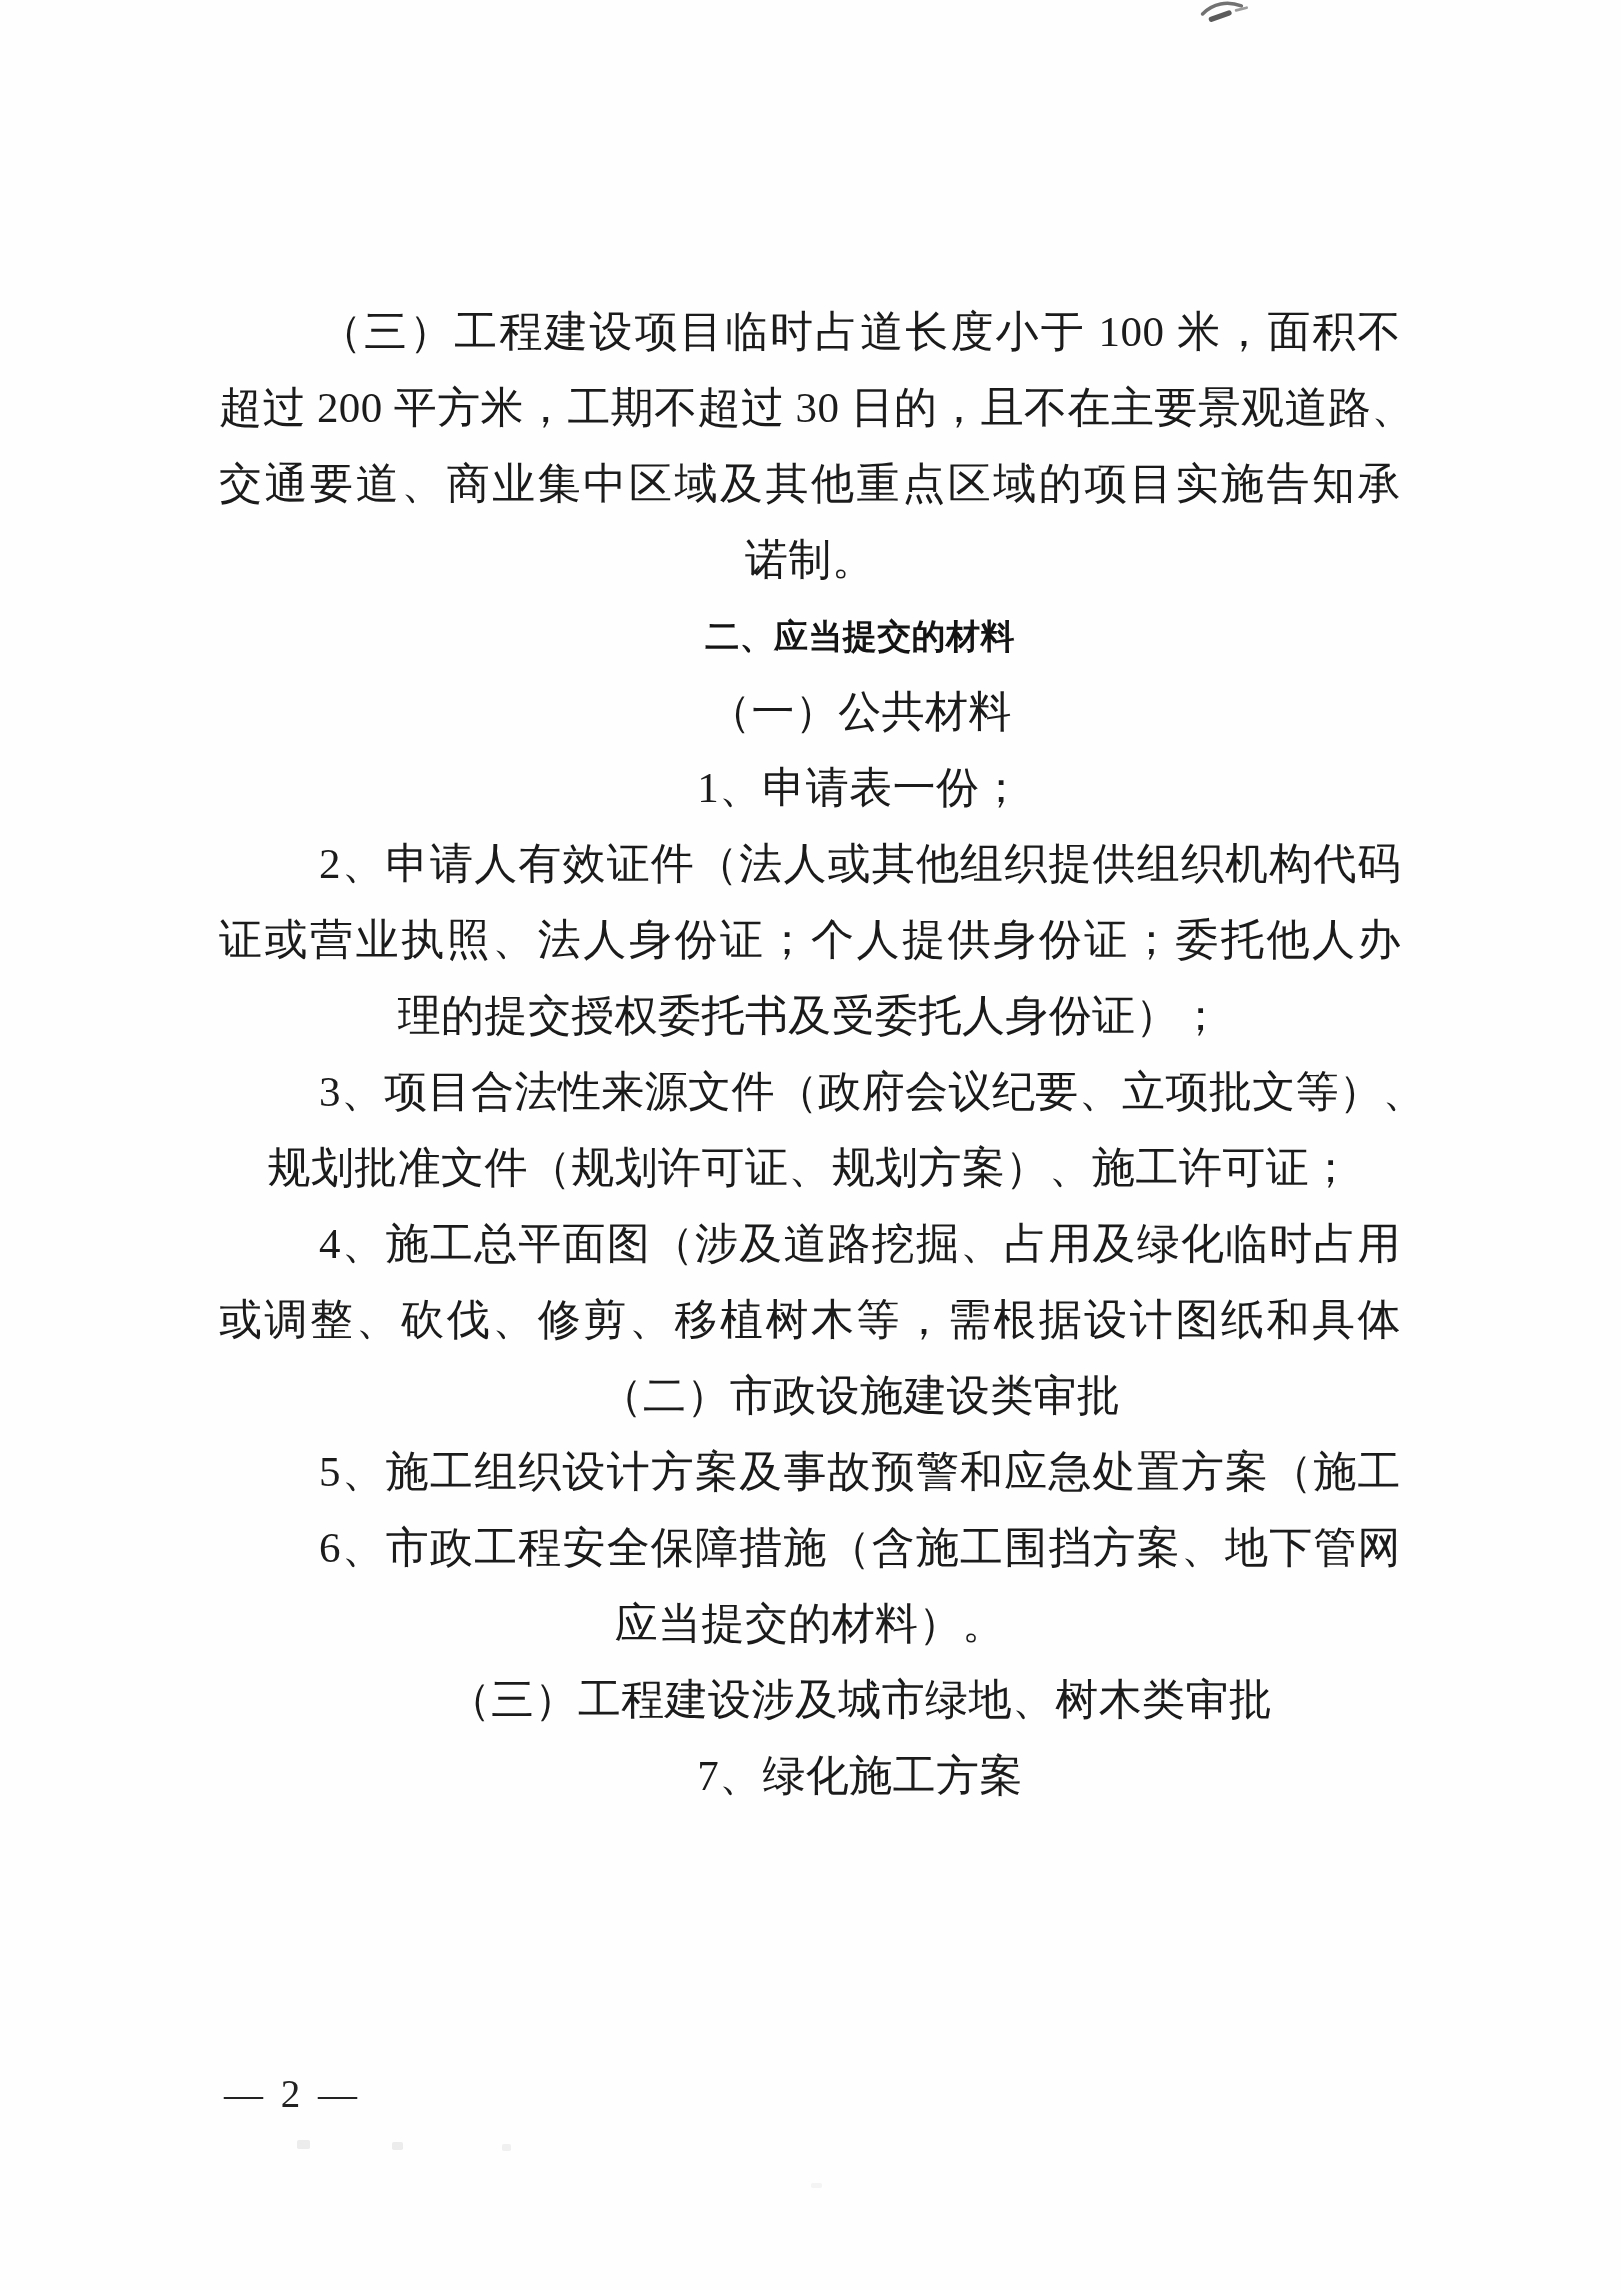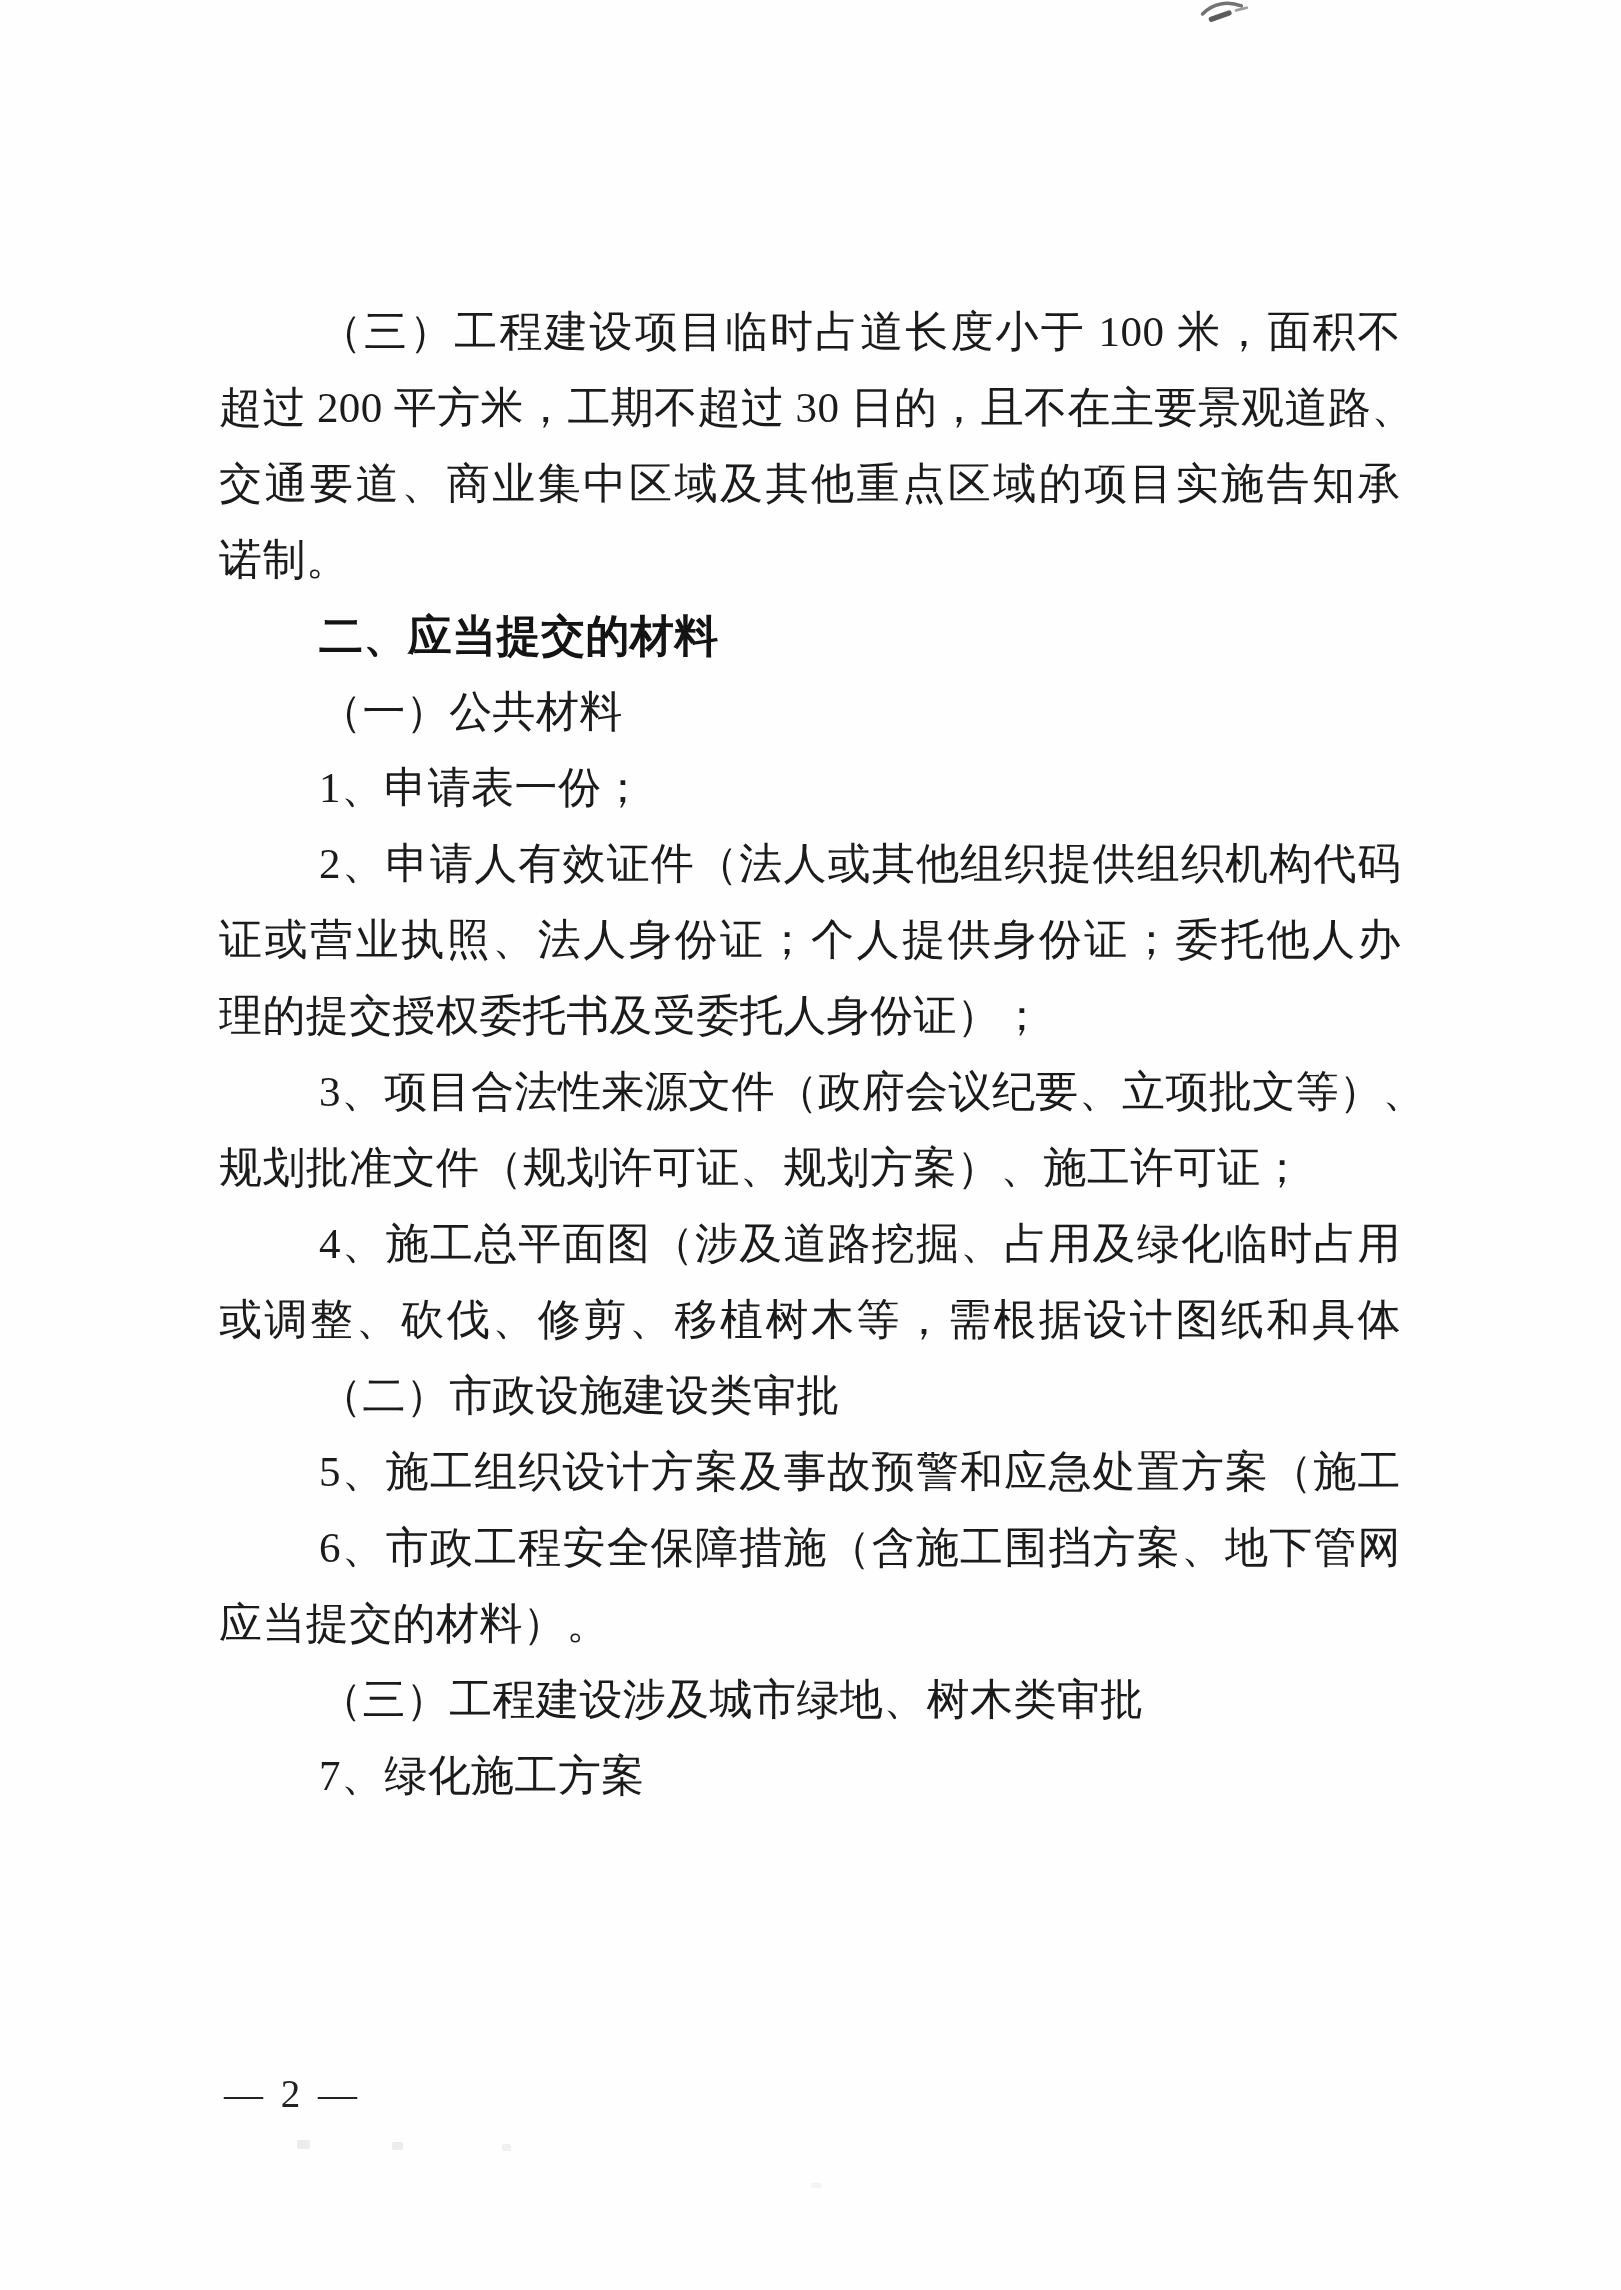--- a/index.html
+++ b/index.html
@@ -21,35 +21,35 @@
     left: 219px;
     top: 294px;
     width: 1182px;
   }
   .line {
     height: 76px;
     line-height: 76px;
     font-size: 43px;
     color: #1b1b1b;
     white-space: nowrap;
-    text-align: left;
+    text-align: center;
     letter-spacing: 0.4px;
   }
   .line.fill {
     text-align: justify;
     text-align-last: justify;
     -moz-text-align-last: justify;
   }
   .line.indent {
     padding-left: 100px;
   }
   .line.heading {
     font-family: "Liberation Sans", "DejaVu Sans", sans-serif;
     font-weight: 700;
-    font-size: 44px;
+    font-size: 34px;
     color: #141414;
   }
   
   .page-number {
     position: absolute;
     left: 224px;
     top: 2071px;
     font-size: 39px;
     color: #222222;
     word-spacing: 8px;

